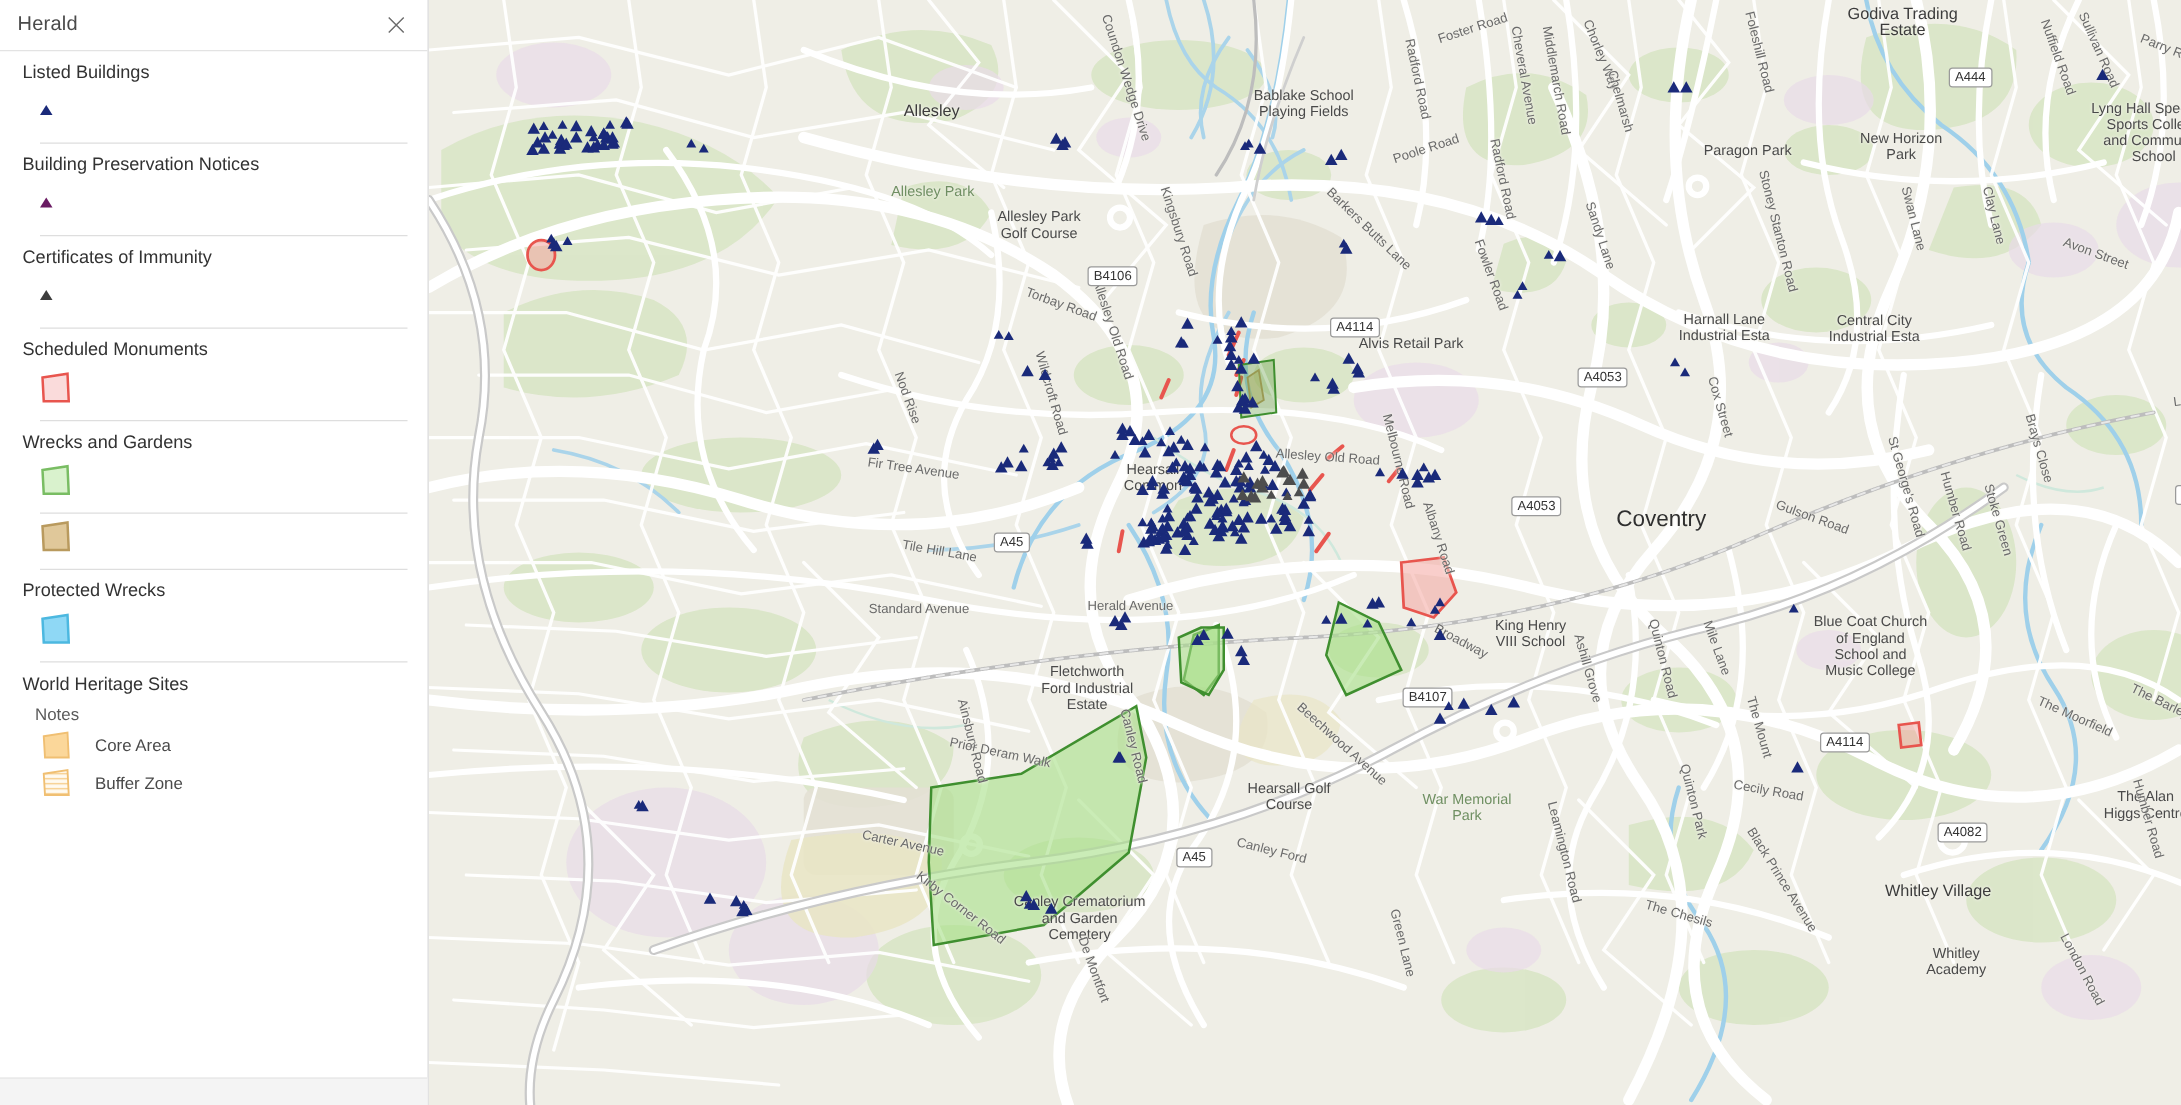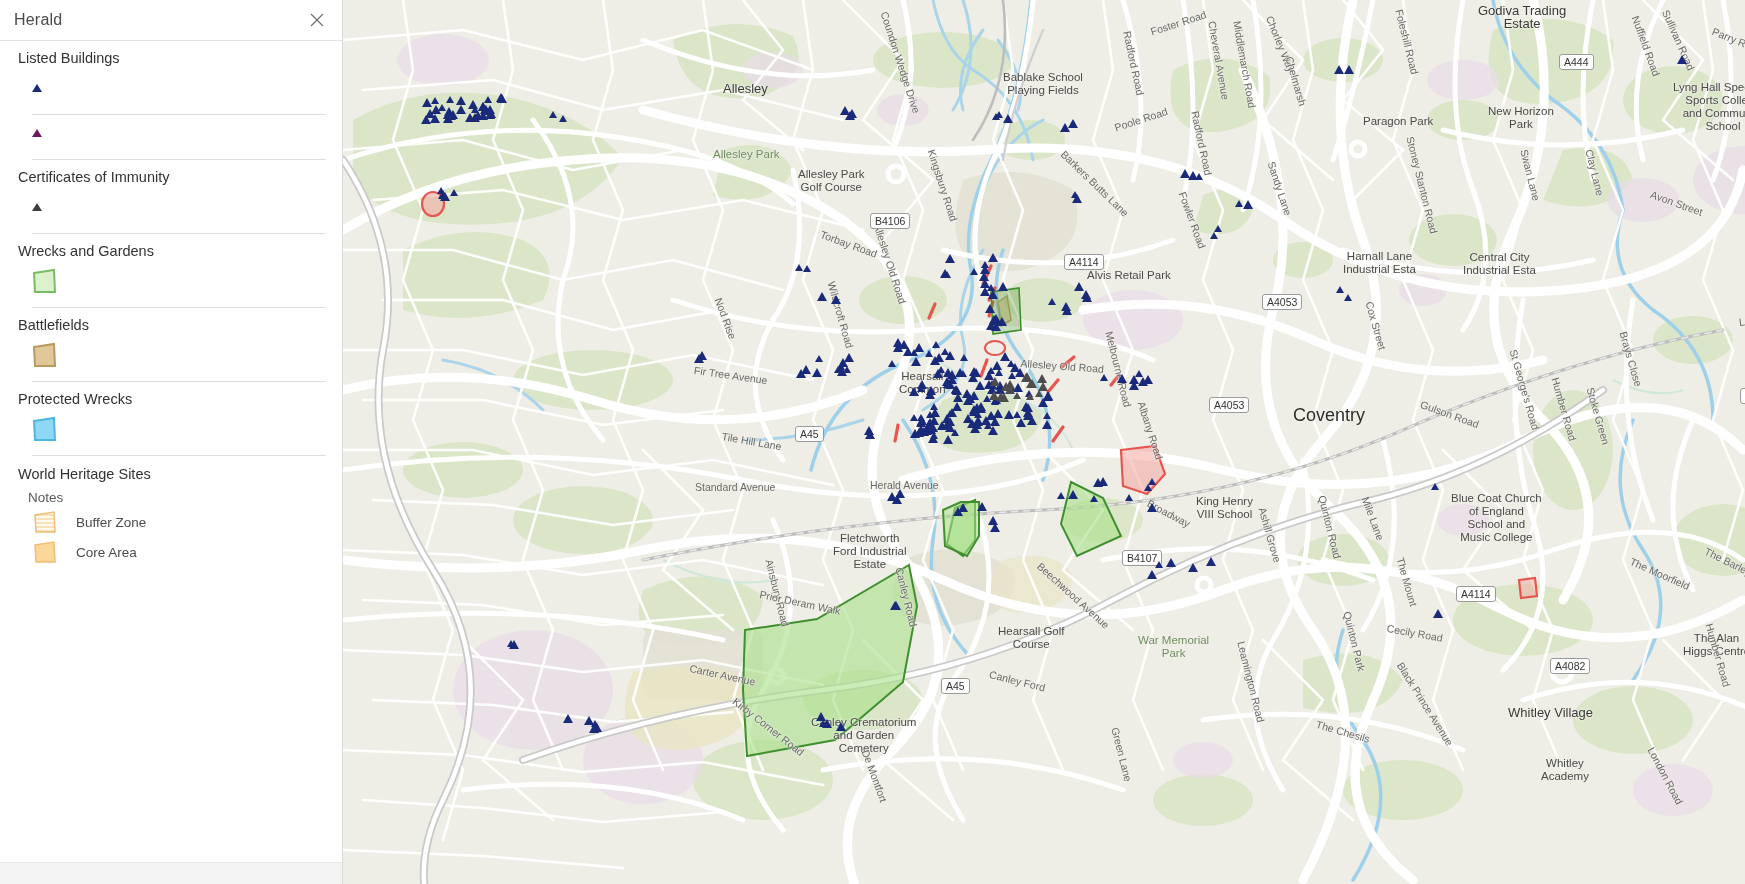--- a/index.html
+++ b/index.html
@@ -107,47 +107,56 @@
 
       <div class="layer-block">
         <div class="layer-name">Listed Buildings</div>
         <div class="swatch-row">
           <span class="tri small" style="border-bottom:8px solid #1a2a7a;"></span>
         </div>
         <div class="divider"></div>
       </div>
 
       <div class="layer-block">
+        <div class="layer-name">Building Preservation Notices</div>
         <div class="swatch-row">
           <span class="tri small" style="border-bottom:8px solid #6a1b63;"></span>
         </div>
         <div class="divider"></div>
       </div>
 
       <div class="layer-block">
         <div class="layer-name">Certificates of Immunity</div>
         <div class="swatch-row">
           <span class="tri small" style="border-bottom:8px solid #3d3d3d;"></span>
         </div>
         <div class="divider"></div>
       </div>
 
+      <div class="layer-block">
+        <div class="layer-name">Scheduled Monuments</div>
+        <div class="swatch-row">
+          <svg class="poly-sw" viewBox="0 0 30 26">
+            <polygon points="2,5 22,2 23,24 3,24" fill="#fadbdb" stroke="#e8554e" stroke-width="2"></polygon>
+          </svg>
+        </div>
+        <div class="divider"></div>
+      </div>
 
       <div class="layer-block">
         <div class="layer-name">Wrecks and Gardens</div>
         <div class="swatch-row">
           <svg class="poly-sw" viewBox="0 0 30 26">
             <polygon points="2,5 22,2 23,24 3,24" fill="#d9f2cd" stroke="#79bd63" stroke-width="2"></polygon>
           </svg>
         </div>
         <div class="divider"></div>
       </div>
 
       <div class="layer-block">
-        <div class="layer-name">Battlefields</div>
         <div class="swatch-row">
           <svg class="poly-sw" viewBox="0 0 30 26">
             <polygon points="2,5 22,2 23,24 3,24" fill="#e0c89a" stroke="#b99a5e" stroke-width="2"></polygon>
           </svg>
         </div>
         <div class="divider"></div>
       </div>
 
       <div class="layer-block">
         <div class="layer-name">Protected Wrecks</div>
@@ -155,39 +164,39 @@
           <svg class="poly-sw" viewBox="0 0 30 26">
             <polygon points="2,5 22,2 23,24 3,24" fill="#8fd8f5" stroke="#4cb8e0" stroke-width="2"></polygon>
           </svg>
         </div>
         <div class="divider"></div>
       </div>
 
       <div class="layer-block">
         <div class="group-title">World Heritage Sites</div>
         <div class="sub-group">Notes</div>
+
+        <div class="swatch-row compact">
+          <svg class="poly-sw" viewBox="0 0 30 26">
+            <polygon points="3,6 22,3 23,23 4,23" fill="#fbd79a" stroke="#f0bf72" stroke-width="1.5"></polygon>
+          </svg>
+          <span class="swatch-label">Core Area</span>
+        </div>
 
         <div class="swatch-row compact">
           <svg class="poly-sw" viewBox="0 0 30 26">
             <defs>
               <pattern id="hatchPat" width="6" height="4" patternUnits="userSpaceOnUse">
                 <rect width="6" height="4" fill="#fffaf0"></rect>
                 <line x1="0" y1="2" x2="6" y2="2" stroke="#f5c87f" stroke-width="1"></line>
               </pattern>
             </defs>
             <polygon points="3,6 22,3 23,23 4,23" fill="url(#hatchPat)" stroke="#f0bf72" stroke-width="1.5"></polygon>
           </svg>
           <span class="swatch-label">Buffer Zone</span>
-        </div>
-
-        <div class="swatch-row compact">
-          <svg class="poly-sw" viewBox="0 0 30 26">
-            <polygon points="3,6 22,3 23,23 4,23" fill="#fbd79a" stroke="#f0bf72" stroke-width="1.5"></polygon>
-          </svg>
-          <span class="swatch-label">Core Area</span>
         </div>
       </div>
 
     </div>
 
     <div id="legend-footer"></div>
   </aside>
 
   <main id="map">
 

